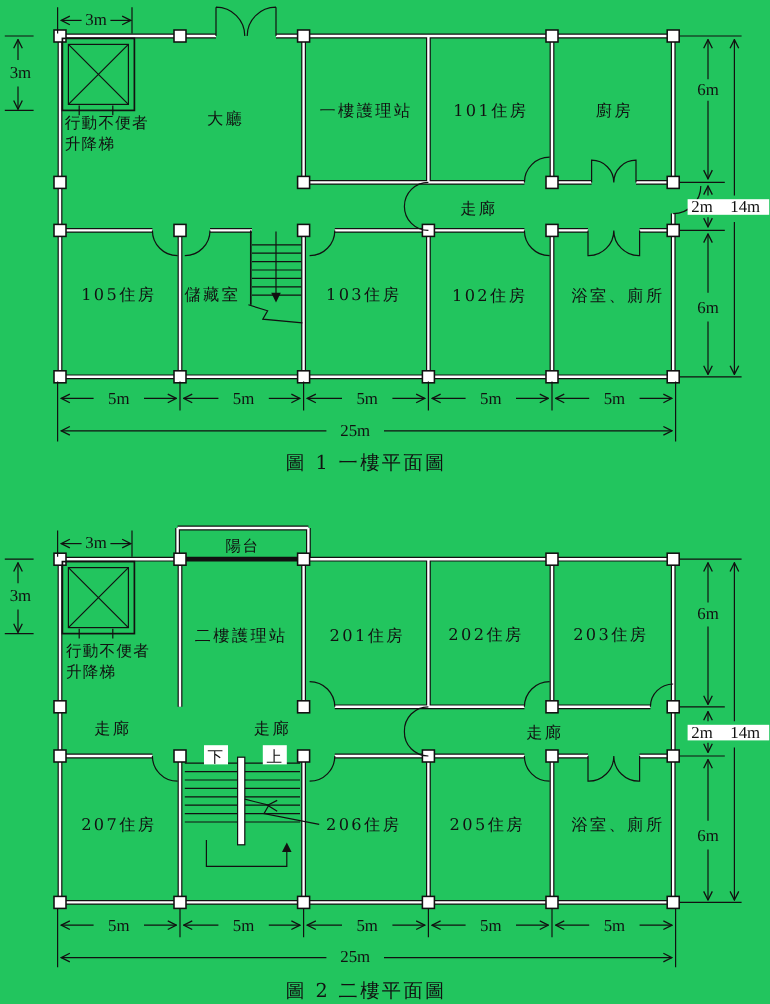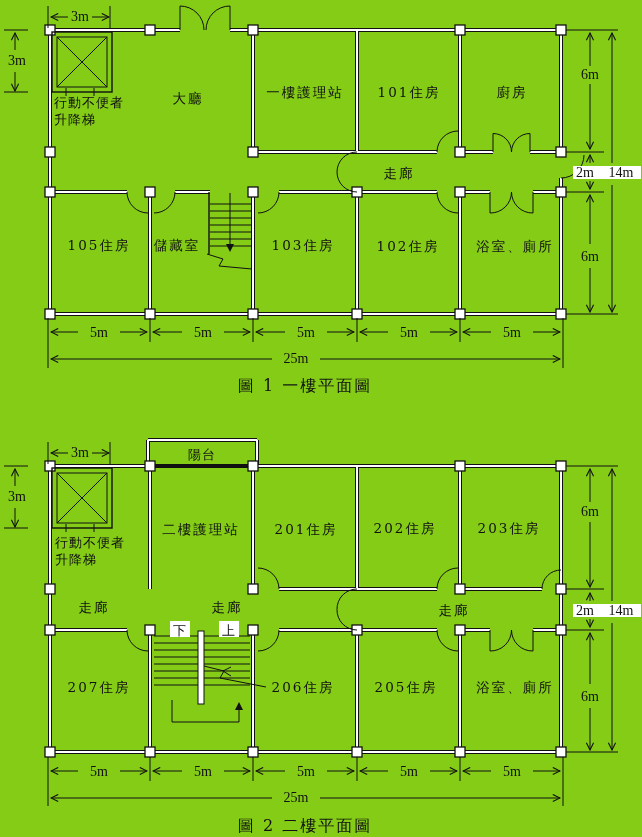--- a/index.html
+++ b/index.html
@@ -1,16 +1,16 @@
 <!DOCTYPE html>
 <html><head>
 <meta charset="utf-8">
 <style>
   html,body{margin:0;padding:0;background:#fff;}
-  #stage{width:642px;height:837px;position:relative;background:#84cc16;margin:0;}
+  #stage{width:642px;height:837px;position:relative;background:#22c55e;margin:0;}
   svg{display:block;}
   .room-label{font-family:"DejaVu Serif","Liberation Serif",serif;font-size:13.5px;fill:#111;letter-spacing:2px;}
   .small-label{font-family:"DejaVu Serif","Liberation Serif",serif;font-size:13px;fill:#111;letter-spacing:1px;}
   .dim-label{font-family:"Liberation Serif","DejaVu Serif",serif;font-size:14px;fill:#111;}
   .caption{font-family:"DejaVu Serif","Liberation Serif",serif;font-size:16px;fill:#111;letter-spacing:2px;}
   .wall-b{stroke:#111;stroke-width:4;fill:none;stroke-linecap:butt;}
   .wall-w{stroke:#fff;stroke-width:2;fill:none;stroke-linecap:butt;}
   .thin{stroke:#111;stroke-width:1;fill:none;}
   .thin15{stroke:#111;stroke-width:1.4;fill:none;}
   .thick{stroke:#111;stroke-width:3;fill:none;}

